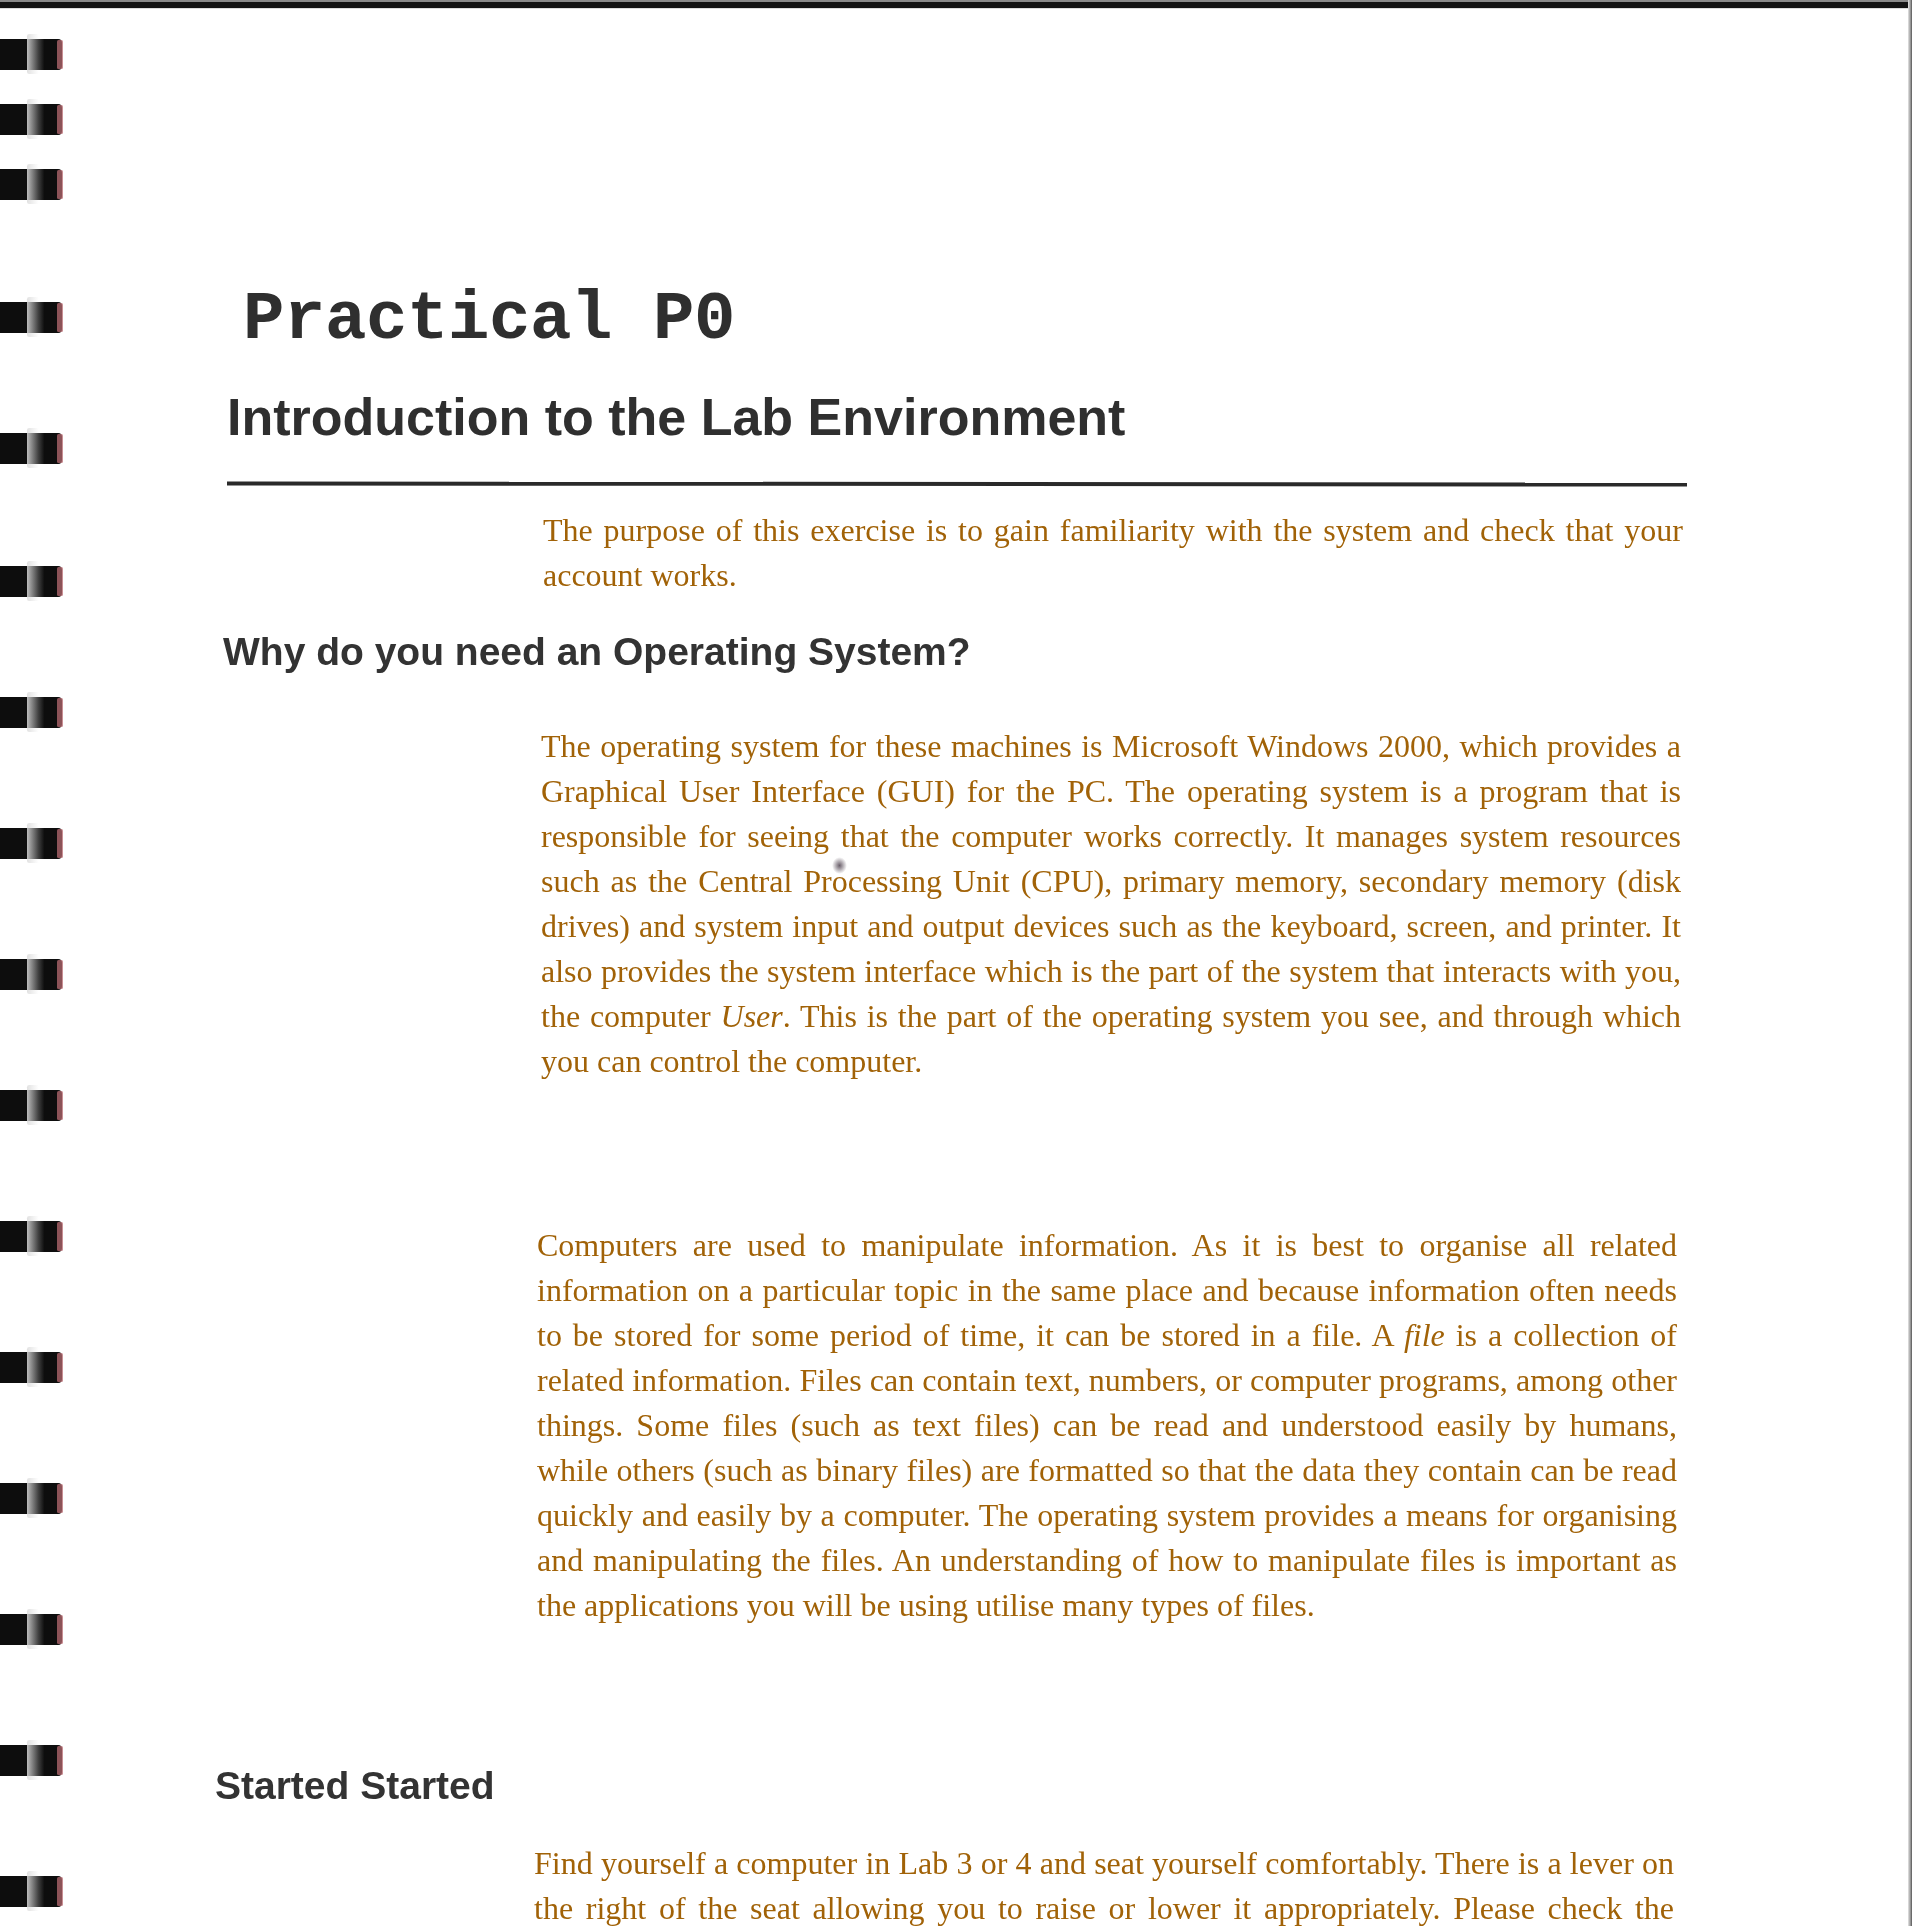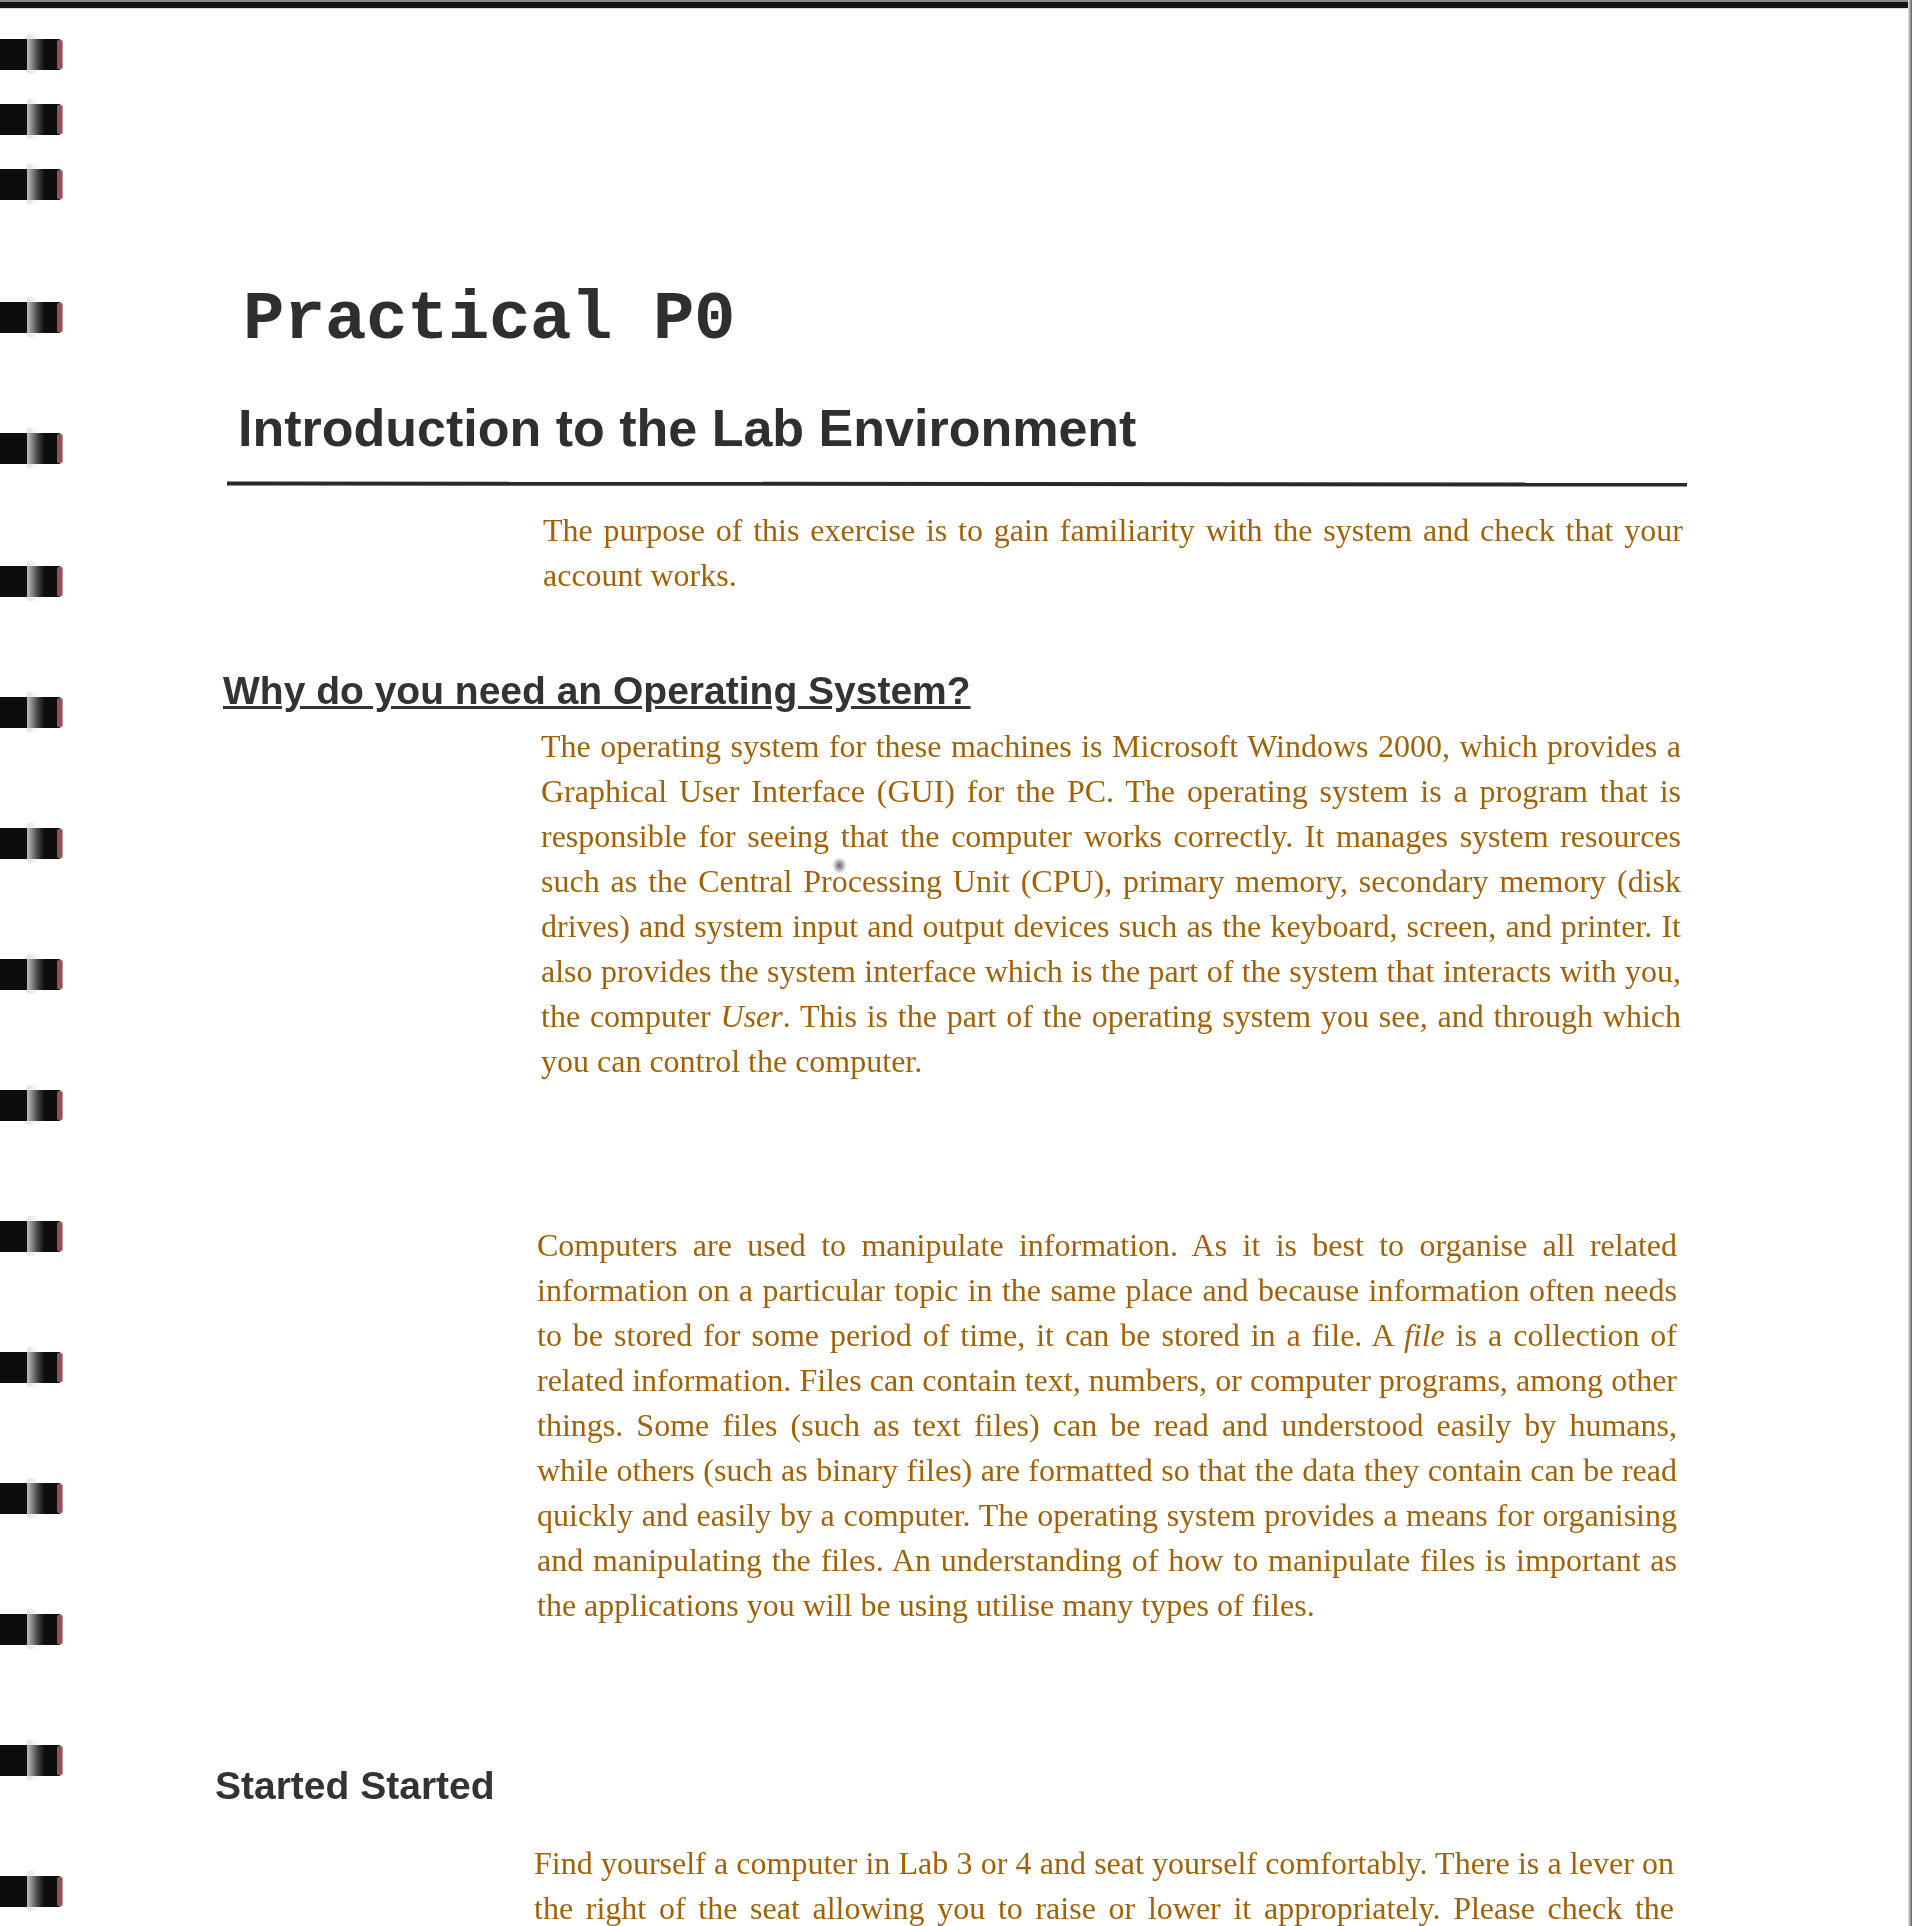--- a/index.html
+++ b/index.html
@@ -32,21 +32,21 @@
     background: #b76b72; border-radius: 1.5px; opacity: 0.75;
   }
   .h-title {
     position: absolute; left: 227px; top: 270px;
     font-family: Liberation Mono, monospace; font-weight: bold;
     font-size: 69px; color: #2f2f2f; letter-spacing: -0.4px; margin: 16px; line-height: 1;
   }
   .h-subtitle {
     position: absolute; left: 227px; top: 391px;
     font-family: "Liberation Sans", sans-serif; font-weight: bold;
-    font-size: 52px; color: #2f2f2f; margin: 11px; line-height: 1;
+    font-size: 52px; color: #2f2f2f; margin: 0; line-height: 1;
   }
   .rule {
     position: absolute; left: 227px; top: 482px; width: 1460px; height: 3.5px;
     background: #2a2a2a; transform: rotate(0.04deg);
   }
   .h-section {
     position: absolute; font-family: "Liberation Sans", sans-serif; font-weight: bold;
     font-size: 39px; color: #333; margin: 0; line-height: 1;
   }
   .para {
@@ -85,21 +85,21 @@
   <div class="ring" style="top:1876px"></div>
 
 </div>
 
 <h1 class="h-title">Practical P0</h1>
 <h2 class="h-subtitle">Introduction to the Lab Environment</h2>
 <div class="rule"></div>
 
 <p class="para" style="left:543px; top:508px;">The purpose of this exercise is to gain familiarity with the system and check that your account works.</p>
 
-<h3 class="h-section" style="left:223px; top:671px;text-decoration:underline;">Why do you need an Operating System?</h3>
+<h3 class="h-section" style="left:223px; top:632px;">Why do you need an Operating System?</h3>
 
 <p class="para" style="left:541px; top:724px;"><span>The operating system for these machines is Microsoft Windows 2000, which provides a Graphical User Interface (GUI) for the PC.  The operating system is a program that is responsible for seeing that the computer works correctly.  It manages system resources such as the Central Processing Unit (CPU), primary memory, secondary memory (disk drives) and system input and output devices such as the keyboard, screen, and printer.  It also provides the system interface which is the part of the system that interacts with you, the computer </span><i>User</i><span>.  This is the part of the operating system you see, and through which you can control the computer.</span></p>
 
 <div class="smudge"></div>
 
 <p class="para" style="left:537px; top:1223px;"><span>Computers are used to manipulate information. As it is best to organise all related information on a particular topic in the same place and because information often needs to be stored for some period of time, it can be stored in a file.  A </span><i>file</i><span> is a collection of related information.  Files can contain text, numbers, or computer programs, among other things.  Some files (such as text files) can be read and understood easily by humans, while others (such as binary files) are formatted so that the data they contain can be read quickly and easily by a computer. The operating system provides a means for organising and manipulating the files.  An understanding of how to manipulate files is important as the applications you will be using utilise many types of files.</span></p>
 
 <h3 class="h-section" style="left:215px; top:1766px;">Started Started</h3>
 
 <p class="para" style="left:534px; top:1841px;">Find yourself a computer in Lab 3 or 4 and seat yourself comfortably. There is a lever on the right of the seat allowing you to raise or lower it appropriately.  Please check the whiteboards for any instructions or corrections to the manual.</p>

